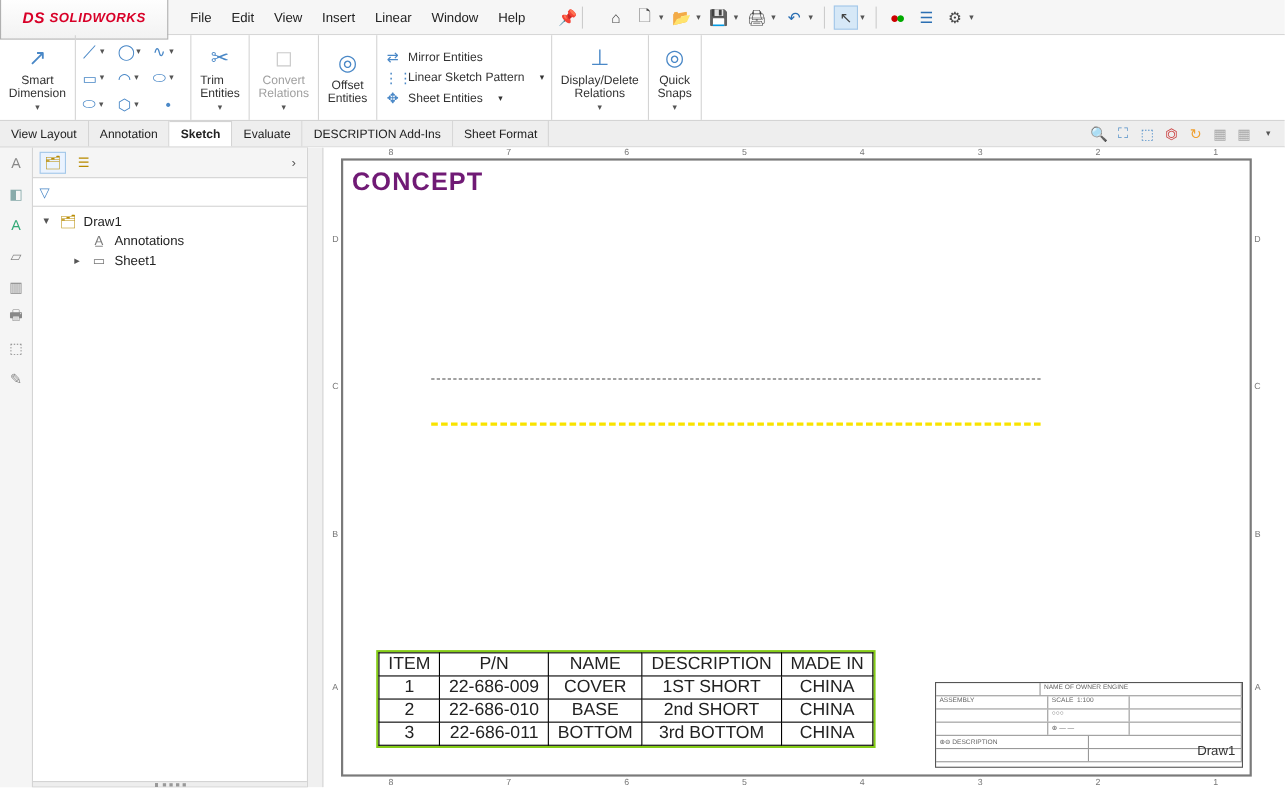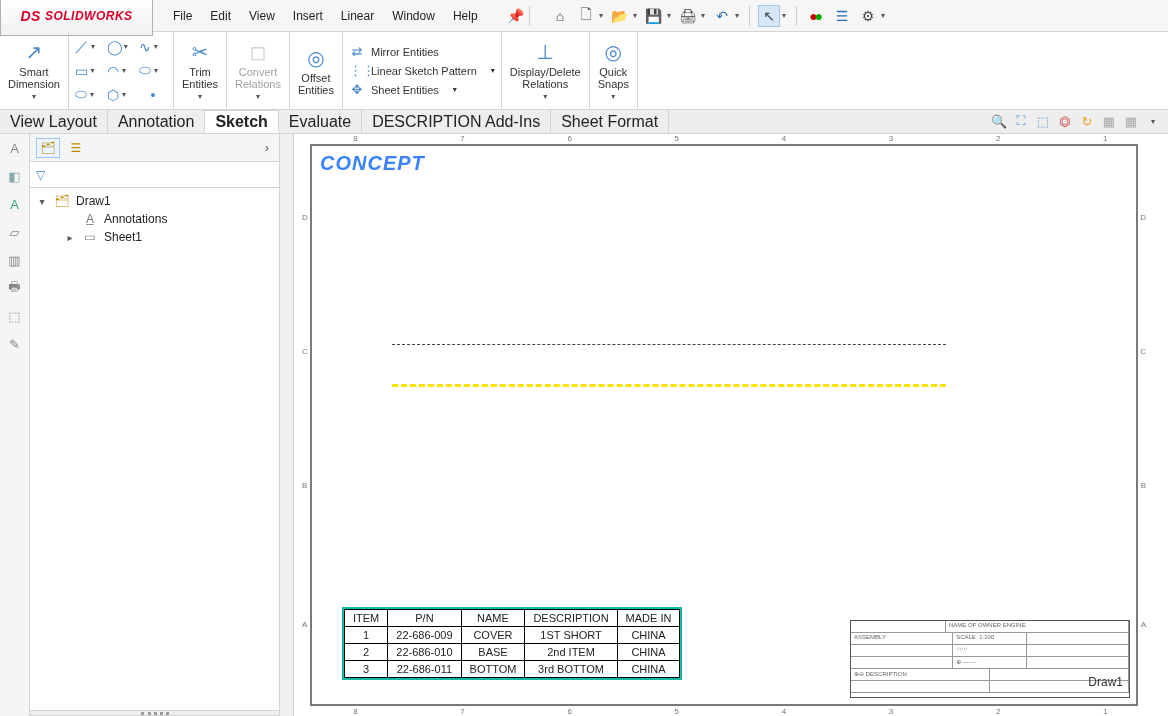--- a/index.html
+++ b/index.html
@@ -27,21 +27,21 @@
   .rgroup .carets { font-size:8px; color:#555; }
   .rsub { display:flex; flex-direction:column; gap:4px; font-size:11px; padding:4px 6px; border-right:1px solid #d4d4d4; justify-content:center;}
   .rsub div { display:flex; align-items:center; gap:6px; color:#333;}
   .rsub .ic2 { color:#4a88c7; font-size:13px; width:16px; text-align:center;}
   .rtools { padding:4px 6px; border-right:1px solid #d4d4d4; display:grid; grid-template-columns: repeat(3, auto); gap:2px 4px; align-content:center;}
   .rtools span { width:28px; height:22px; display:inline-flex; align-items:center; justify-content:center; color:#4a88c7; font-size:14px;}
   .rtools .c { font-size:8px; color:#555; margin-left:-6px;}
 
   
   .tabrow { height: 24px; background:#eeeeee; border-bottom:1px solid #d4d4d4; display:flex; align-items:stretch; position:relative;}
-  .tab { padding: 0 10px; display:flex; align-items:center; font-size:16px; border-right:1px solid #d4d4d4; background:#eeeeee; cursor:default;}
+  .tab { padding: 0 10px; display:flex; align-items:center; font-size:11px; border-right:1px solid #d4d4d4; background:#eeeeee; cursor:default;}
   .tab.active { background:#ffffff; font-weight:bold; border-top:1px solid #d4d4d4;}
   .viewicons { position:absolute; right:6px; top:2px; display:flex; gap:4px; }
   .viewicons span { width:18px; height:18px; display:inline-flex; align-items:center; justify-content:center; color:#5591c9; font-size:13px;}
 
   
   .main { display:flex; height: calc(716px - 32px - 78px - 24px); }
   .rail { width:30px; background:#f5f5f5; border-right:1px solid #d4d4d4; display:flex; flex-direction:column; align-items:center; padding-top:4px; gap:8px;}
   .rail span { width:20px; height:20px; display:inline-flex; align-items:center; justify-content:center; color:#888; font-size:13px;}
   .sidebar { width:250px; border-right:1px solid #d4d4d4; background:#fff; display:flex; flex-direction:column;}
   .sbicons { height:28px; border-bottom:1px solid #d4d4d4; display:flex; align-items:center; gap:4px; padding:0 6px; background:#f5f5f5;}
@@ -54,28 +54,28 @@
   .tree .node .tw { width:12px; text-align:center; color:#555; font-size:10px;}
   .tree .icon { width:16px; text-align:center; color:#b88b00;}
   .tree .sub { margin-left:28px; }
   .sbsep { height:6px; background:#eee; border-top:1px solid #d4d4d4; border-bottom:1px solid #d4d4d4; margin-top:auto; position:relative;}
   .sbsep::after { content:""; position:absolute; left:50%; top:1px; width:28px; height:3px; border-top:3px dotted #999; transform:translateX(-50%);}
   .sidebar .pad { flex:1;}
 
   .canvaswrap { flex:1; position:relative; background:#fff; overflow:hidden;}
   .gap { position:absolute; left:0; top:0; width:14px; bottom:0; background:#f0f0f0; border-right:1px solid #d4d4d4;}
   .sheet { position:absolute; left:30px; top:10px; right:30px; bottom:10px; border:2px solid #7a7a7a; background:#fff;}
-  .stamp { position:absolute; left:8px; top:6px; color:#3b82f6; font-weight:bold; font-style:italic; font-size:20px; letter-spacing:1px;}
+  .stamp { position:absolute; left:8px; top:6px; color:#701a75; font-weight:bold; font-size:23px; letter-spacing:1px;}
   .cline { position:absolute; left:80px; right:190px; height:0;}
   .dashline { border-top: 1.5px dashed #444;}
   .yellowline { border-top: 3px dashed #f9e300;}
   .mark { position:absolute; font-size:8px; color:#777;}
 
   
-  .bom { position:absolute; left:30px; bottom:24px; border:2px solid #14b8a6; font-size:11px;}
+  .bom { position:absolute; left:30px; bottom:24px; border:2px solid #84cc16; font-size:16px;}
   .bom table { border-collapse:collapse;}
   .bom th, .bom td { border:1px solid #000; padding:1px 8px; text-align:center; height:17px;}
   .bom th { font-weight:normal;}
 
   
   .titleblock { position:absolute; right:6px; bottom:6px; width:280px; height:78px; border:1px solid #555; font-size:6px; color:#666;}
   .titleblock .row { border-bottom:1px solid #999; height:12px; display:flex;}
   .titleblock .cell { border-right:1px solid #999; padding:1px 3px; flex:1; white-space:nowrap; overflow:hidden;}
   .titleblock .big { position:absolute; right:6px; bottom:8px; font-size:12px; color:#333;}
   .ticklabel { position:absolute; font-size:8px; color:#777;}
@@ -135,21 +135,21 @@
     <span>∿<span class="c">▾</span></span>
     <span>▭<span class="c">▾</span></span>
     <span>◠<span class="c">▾</span></span>
     <span>⬭<span class="c">▾</span></span>
     <span>⬭<span class="c">▾</span></span>
     <span>⬡<span class="c">▾</span></span>
     <span>•</span>
   </div>
   <div class="rgroup">
     <span class="ic">✂</span>
-    <span style="text-align:center; white-space:pre-line">Trim
+    <span style="white-space:pre-line">Trim
 Entities</span>
     <span class="carets">▾</span>
   </div>
   <div class="rgroup dis">
     <span class="ic">◻</span>
     <span style="text-align:center; white-space:pre-line">Convert
 Relations</span>
     <span class="carets">▾</span>
   </div>
   <div class="rgroup">
@@ -288,21 +288,21 @@
             <td>1</td>
                 <td>22-686-009</td>
                 <td>COVER</td>
                 <td>1ST SHORT</td>
                 <td>CHINA</td>
           </tr>
           <tr>
             <td>2</td>
                 <td>22-686-010</td>
                 <td>BASE</td>
-                <td>2nd ITEM</td>
+                <td>2nd SHORT</td>
                 <td>CHINA</td>
           </tr>
           <tr>
             <td>3</td>
                 <td>22-686-011</td>
                 <td>BOTTOM</td>
                 <td>3rd BOTTOM</td>
                 <td>CHINA</td>
           </tr>
         </tbody>

